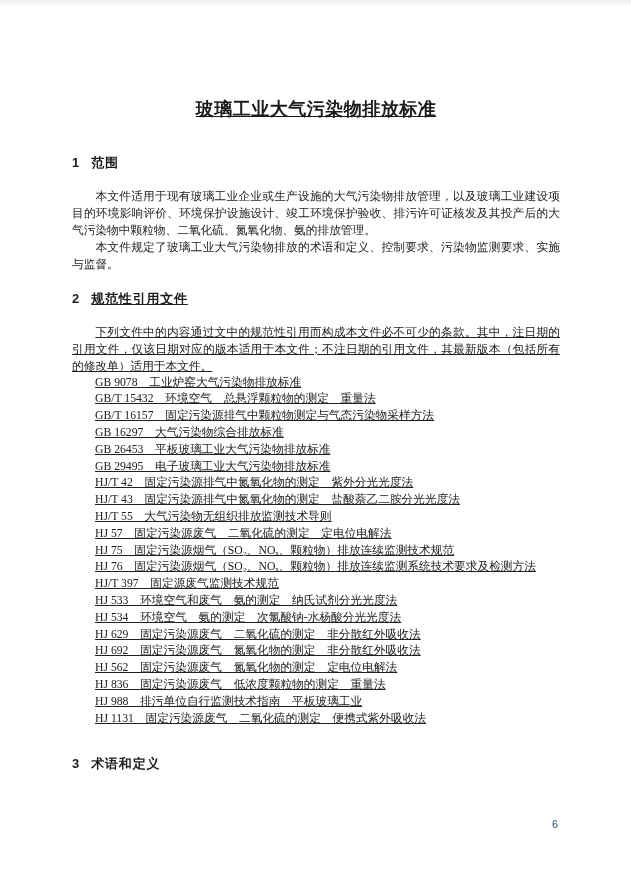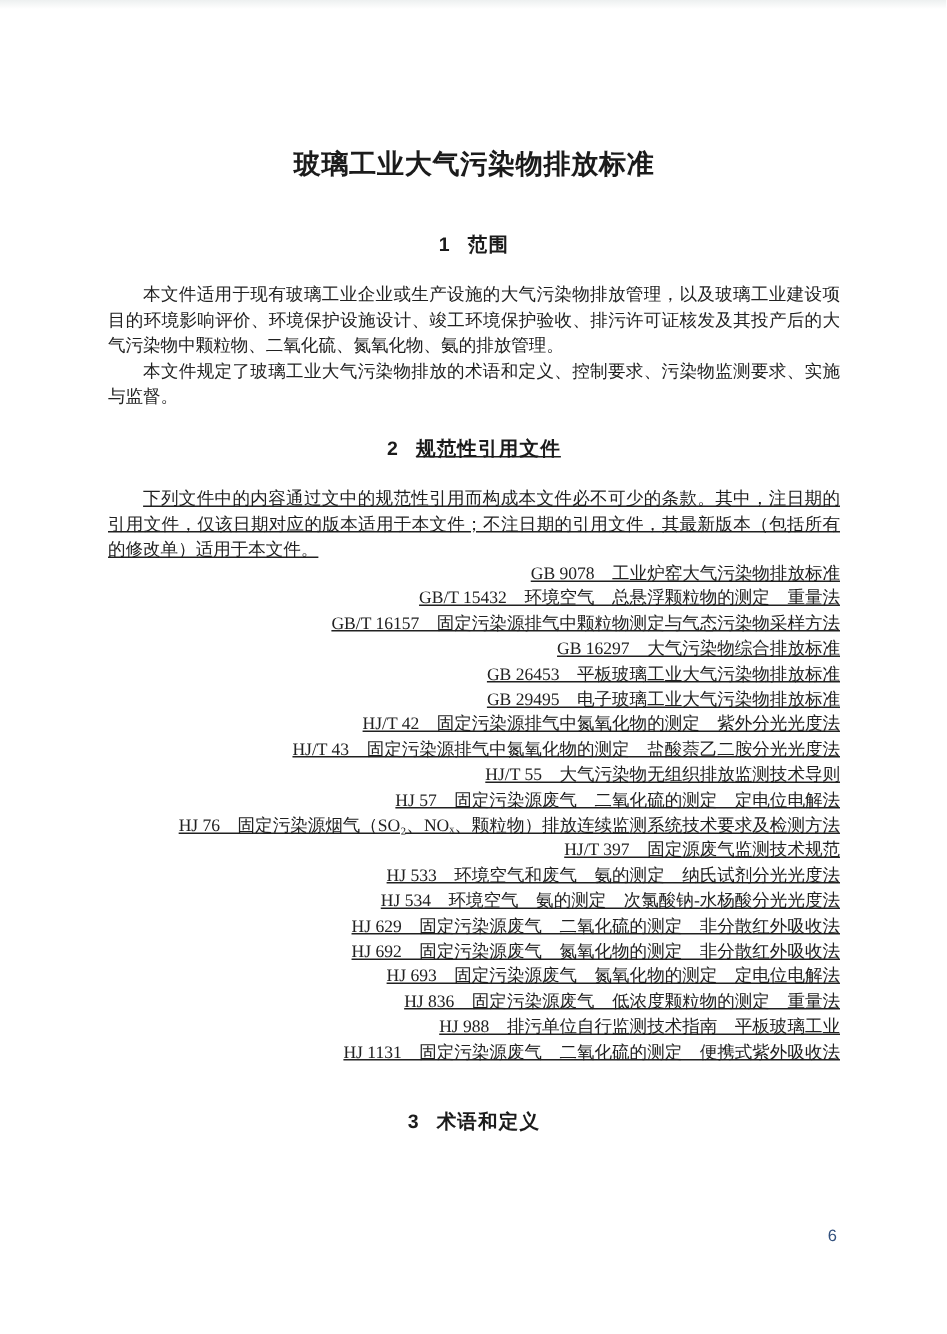--- a/index.html
+++ b/index.html
@@ -27,51 +27,50 @@
   }
   .doc-title {
     margin: 0 0 36px 0;
     text-align: center;
     font-family: "Liberation Sans", "DejaVu Sans", sans-serif;
     font-size: 18px;
     line-height: 1.15;
     font-weight: bold;
     letter-spacing: 0.5px;
     color: #1b1b1b;
+    text-decoration: underline;
   }
   .sec-heading {
     margin: 0;
     font-family: "Liberation Sans", "DejaVu Sans", sans-serif;
     font-size: 13px;
     line-height: 1;
     font-weight: bold;
     letter-spacing: 0.8px;
     color: #1b1b1b;
-    text-align: center;
   }
   .sec-heading .sec-num {
     display: inline-block;
     margin-right: 12px;
     letter-spacing: 0;
   }
   .heading-gap { margin-bottom: 19px; }
   .sec-2 { margin-top: 19px; text-decoration: underline; }
   .sec-3 { margin-top: 30px; }
   .body-para {
     margin: 0;
     font-size: 11.7px;
     line-height: 17px;
     text-align: justify;
     text-indent: 2em;
     color: #212121;
   }
   .ref-list {
     margin: 0;
     padding-left: 23px;
-    text-align: right;
   }
   .ref-item {
     margin: 0;
     font-size: 11.7px;
     line-height: 16.8px;
     white-space: nowrap;
     color: #212121;
   }
   .page-number {
     position: absolute;
@@ -109,27 +108,28 @@
           <p class="ref-item">GB 9078　工业炉窑大气污染物排放标准</p>
           <p class="ref-item">GB/T 15432　环境空气　总悬浮颗粒物的测定　重量法</p>
           <p class="ref-item">GB/T 16157　固定污染源排气中颗粒物测定与气态污染物采样方法</p>
           <p class="ref-item">GB 16297　大气污染物综合排放标准</p>
           <p class="ref-item">GB 26453　平板玻璃工业大气污染物排放标准</p>
           <p class="ref-item">GB 29495　电子玻璃工业大气污染物排放标准</p>
           <p class="ref-item">HJ/T 42　固定污染源排气中氮氧化物的测定　紫外分光光度法</p>
           <p class="ref-item">HJ/T 43　固定污染源排气中氮氧化物的测定　盐酸萘乙二胺分光光度法</p>
           <p class="ref-item">HJ/T 55　大气污染物无组织排放监测技术导则</p>
           <p class="ref-item">HJ 57　固定污染源废气　二氧化硫的测定　定电位电解法</p>
+          <p class="ref-item">HJ 75　固定污染源烟气（SO₂、NOₓ、颗粒物）排放连续监测技术规范</p>
           <p class="ref-item">HJ 76　固定污染源烟气（SO₂、NOₓ、颗粒物）排放连续监测系统技术要求及检测方法</p>
           <p class="ref-item">HJ/T 397　固定源废气监测技术规范</p>
           <p class="ref-item">HJ 533　环境空气和废气　氨的测定　纳氏试剂分光光度法</p>
           <p class="ref-item">HJ 534　环境空气　氨的测定　次氯酸钠-水杨酸分光光度法</p>
           <p class="ref-item">HJ 629　固定污染源废气　二氧化硫的测定　非分散红外吸收法</p>
           <p class="ref-item">HJ 692　固定污染源废气　氮氧化物的测定　非分散红外吸收法</p>
-          <p class="ref-item">HJ 693　固定污染源废气　氮氧化物的测定　定电位电解法</p>
+          <p class="ref-item">HJ 562　固定污染源废气　氮氧化物的测定　定电位电解法</p>
           <p class="ref-item">HJ 836　固定污染源废气　低浓度颗粒物的测定　重量法</p>
           <p class="ref-item">HJ 988　排污单位自行监测技术指南　平板玻璃工业</p>
           <p class="ref-item">HJ 1131　固定污染源废气　二氧化硫的测定　便携式紫外吸收法</p>
         </div>
     </section>
 
     <section class="sec-3">
       <h2 class="sec-heading">
         <span class="sec-num">3</span><span>术语和定义</span>
       </h2>

